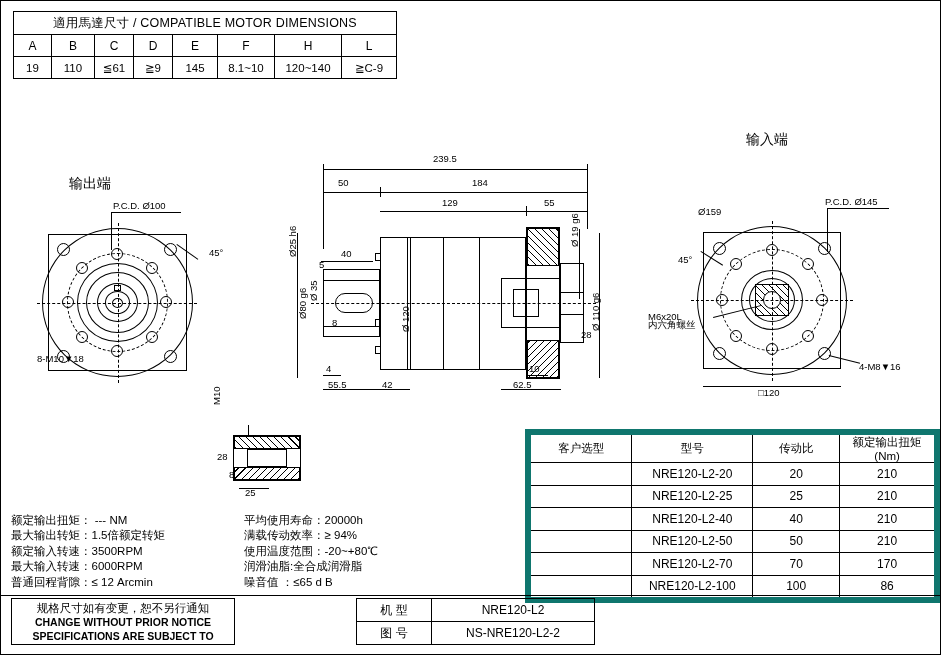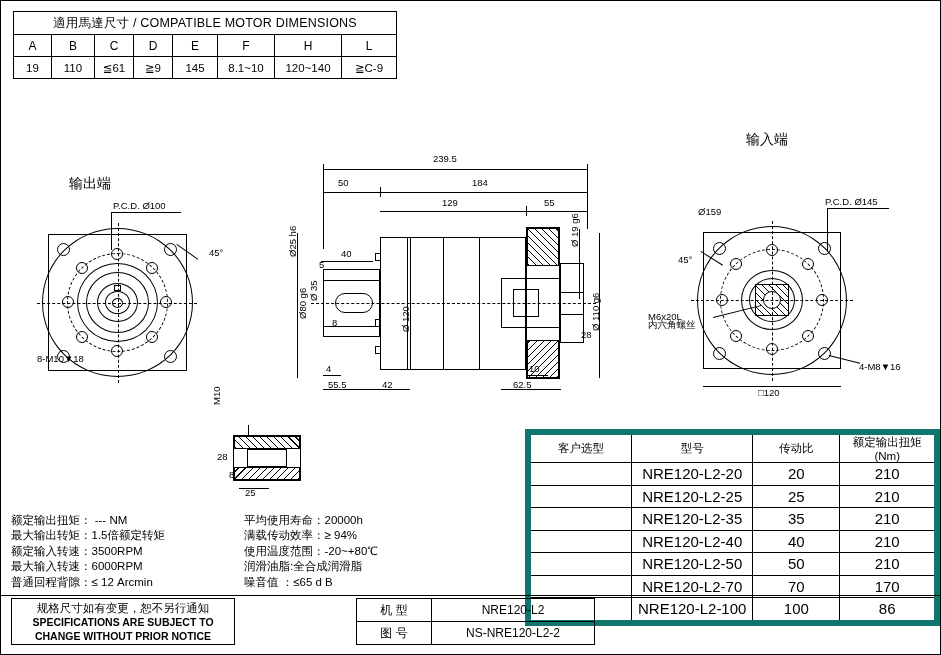--- a/index.html
+++ b/index.html
@@ -51,21 +51,21 @@
   #model-table{left:355px;top:597px;}
   #model-table table{border:1px solid #000;}
   #model-table td{border:1px solid #000;height:22px;font-size:12px;text-align:center;padding:0 6px;}
   #model-table td.k{width:62px;}
   #model-table td.v{width:150px;}
   #brand{left:650px;top:606px;font-size:19px;letter-spacing:1px;}
 
   
   #ratio-table{left:524px;top:428px;}
   #ratio-table table{border:6px solid #0f766e;}
-  #ratio-table td,#ratio-table th{border:1px solid #000;font-size:15px;text-align:center;height:21.5px;padding:0 3px;font-weight:normal;}
+  #ratio-table td,#ratio-table th{border:1px solid #000;font-size:12px;text-align:center;height:21.5px;padding:0 3px;font-weight:normal;}
   #ratio-table th{font-size:11.5px;height:24px;}
   .col-a{width:100px;}.col-b{width:118px;}.col-c{width:84px;}.col-d{width:92px;}
 </style>
 </head>
 <body>
 
 <div id="sheet">
 
   <div id="motor-table" class="abs">
     <table>
@@ -291,26 +291,20 @@
         <td>210</td>
       </tr>
       <tr>
         <td></td>
         <td>NRE120-L2-25</td>
         <td>25</td>
         <td>210</td>
       </tr>
       <tr>
         <td></td>
-        <td>NRE120-L2-35</td>
-        <td>35</td>
-        <td>210</td>
-      </tr>
-      <tr>
-        <td></td>
         <td>NRE120-L2-40</td>
         <td>40</td>
         <td>210</td>
       </tr>
       <tr>
         <td></td>
         <td>NRE120-L2-50</td>
         <td>50</td>
         <td>210</td>
       </tr>
@@ -340,22 +334,22 @@
   <div id="specs2" class="abs">
     <div class="spec-row">平均使用寿命：20000h</div>
     <div class="spec-row">满载传动效率：≥ 94%</div>
     <div class="spec-row">使用温度范围：-20~+80℃</div>
     <div class="spec-row">润滑油脂:全合成润滑脂</div>
     <div class="spec-row">噪音值     ：≤65 d B</div>
   </div>
 
   <div id="notice" class="abs">
     <div class="l1">规格尺寸如有变更，恕不另行通知</div>
+    <div class="l2">CHANGE WITHOUT PRIOR NOTICE</div>
     <div class="l2">SPECIFICATIONS ARE SUBJECT TO</div>
-    <div class="l2">CHANGE WITHOUT PRIOR NOTICE</div>
   </div>
 
   <div id="model-table" class="abs">
     <table>
       <tbody>
           <tr>
         <td class="k">机 型</td>
         <td class="v">NRE120-L2</td>
       </tr>
       <tr>

